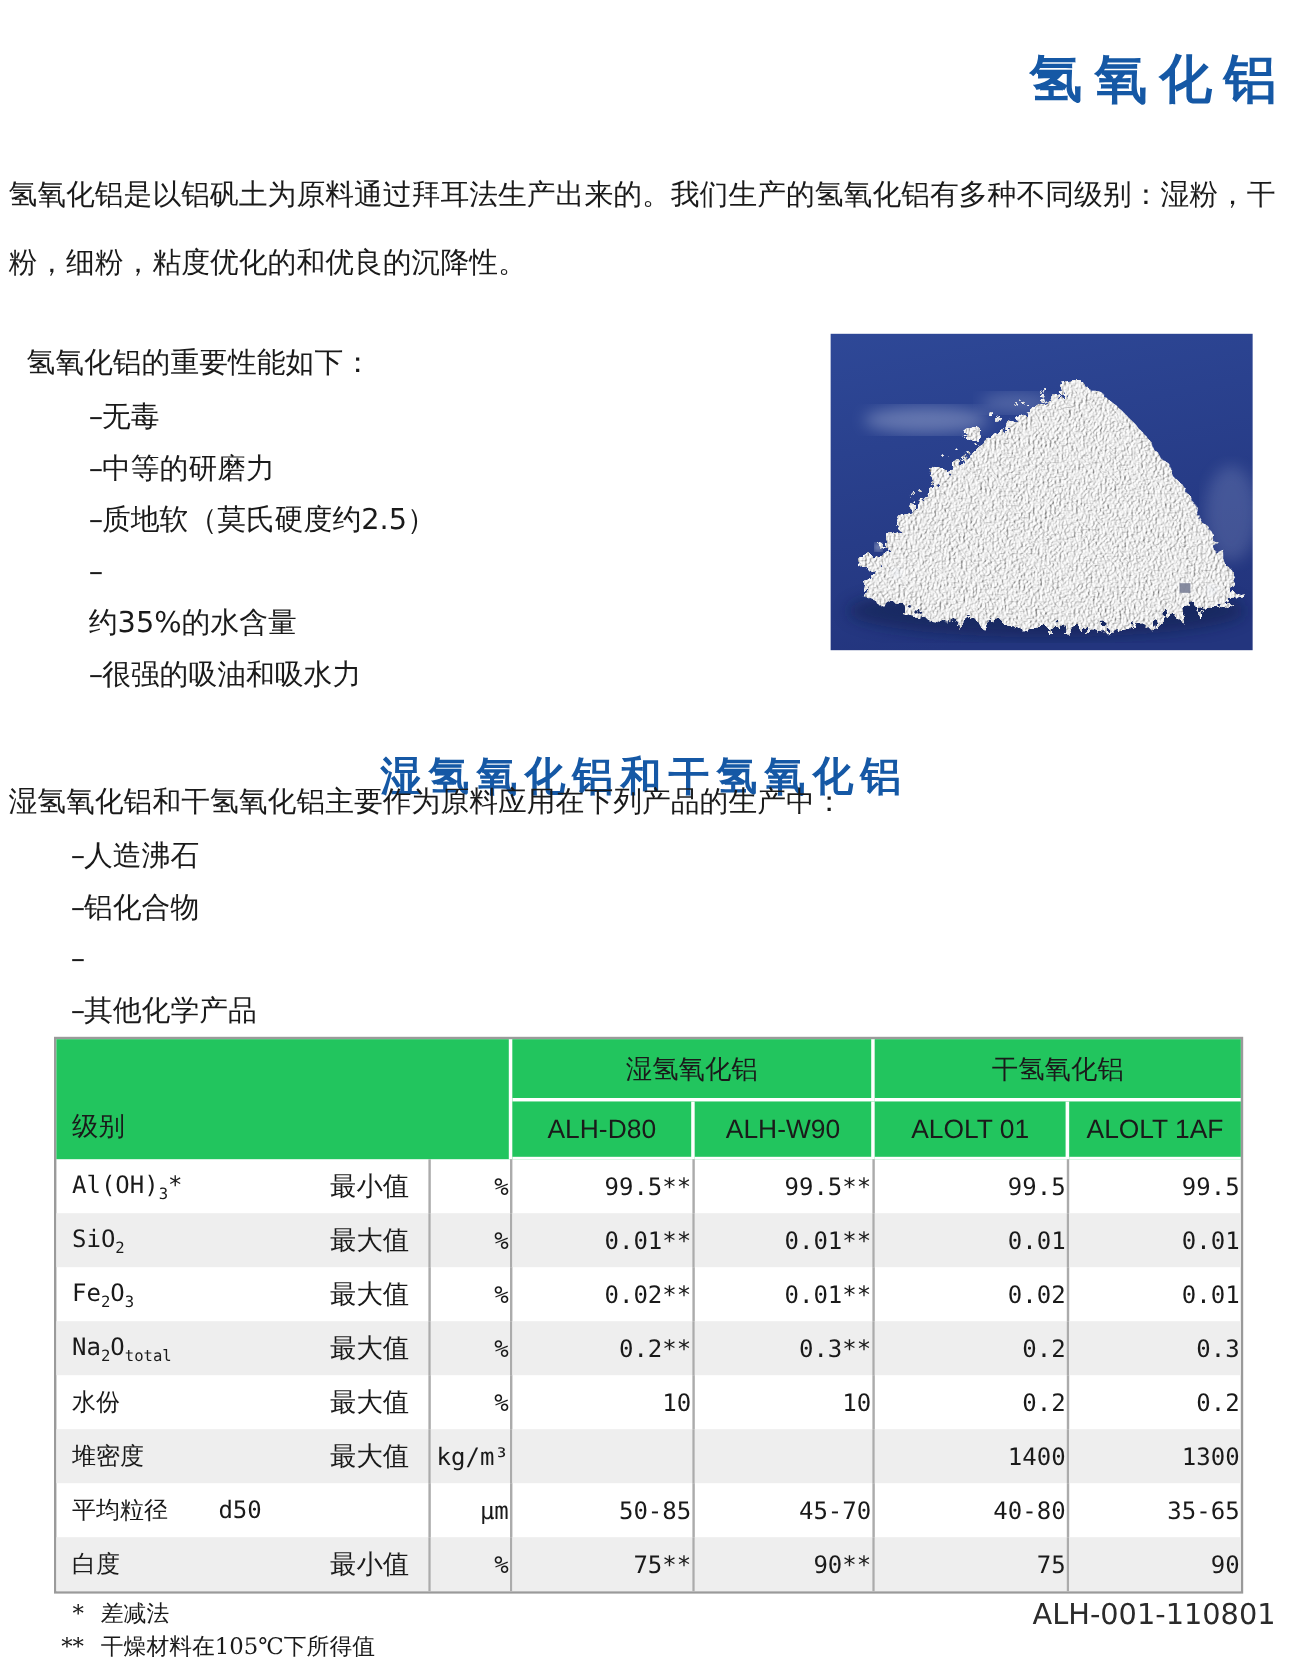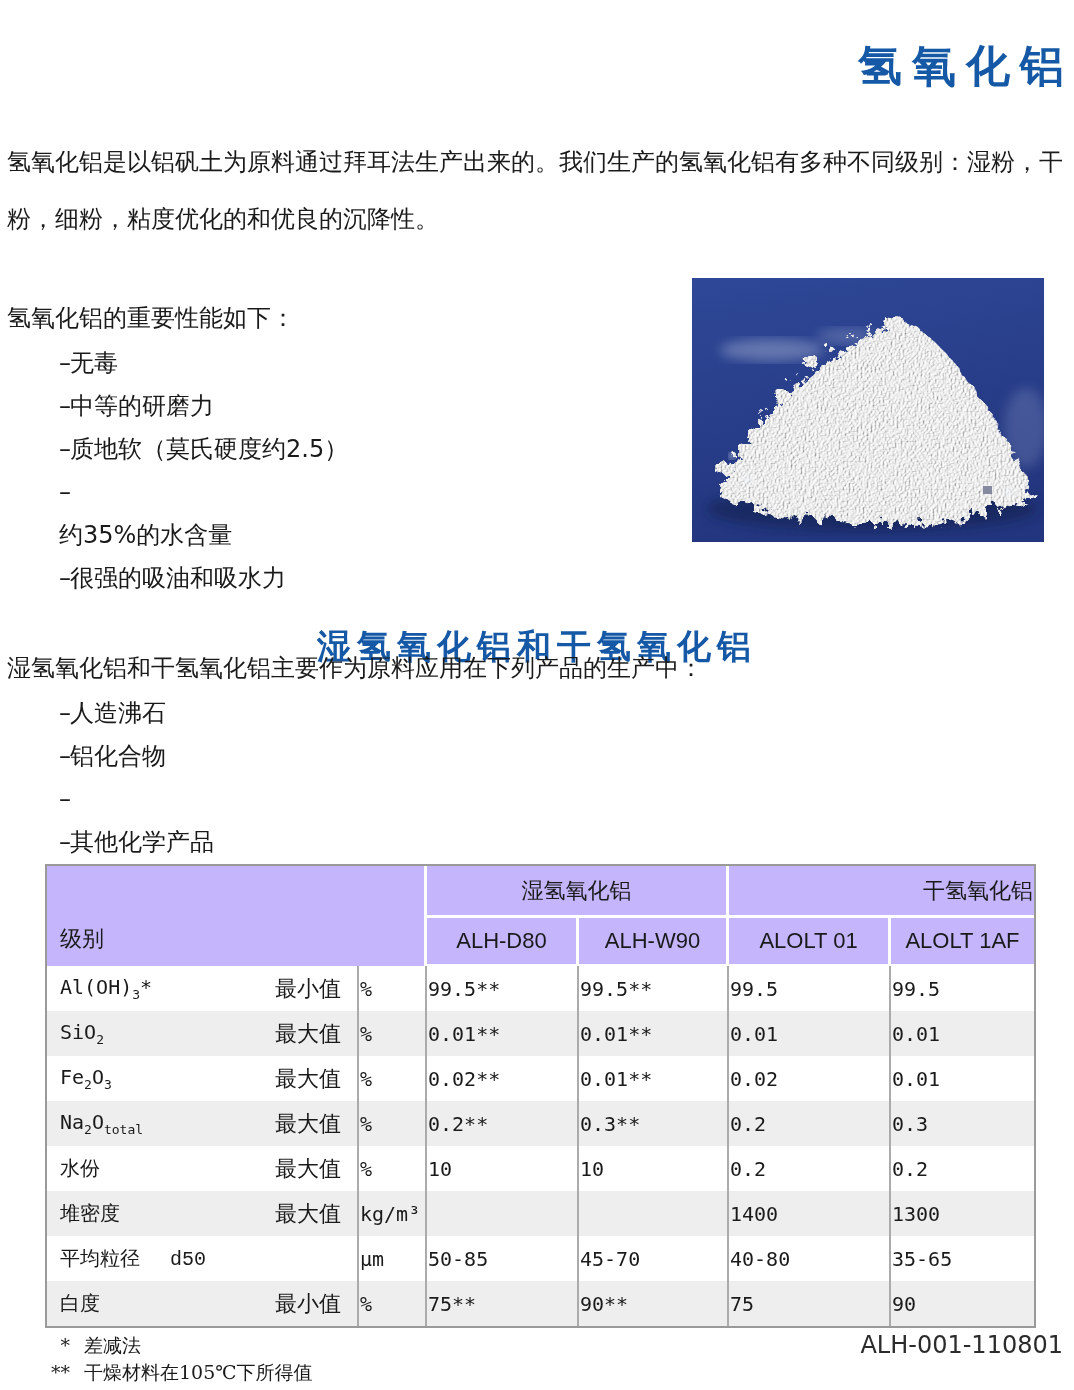--- a/index.html
+++ b/index.html
@@ -15,63 +15,63 @@
   }
   .section-title{
     position:absolute;top:596px;left:0;width:100%;text-align:center;
     font-size:34px;font-weight:600;color:#1558a5;letter-spacing:6px;
   }
   
   .intro{
     position:absolute;top:110px;left:7px;width:1060px;
     font-size:24px;line-height:57px;
   }
-  .props-block{position:absolute;top:284px;left:7px;width:680px;margin-top:16px;}
+  .props-block{position:absolute;top:284px;left:22px;width:680px;}
   .apps-block{position:absolute;top:650px;left:7px;width:1000px;}
   .block-heading{font-size:24px;line-height:36px;margin:0;}
   .bullet-list{margin:6px 0 0 0;padding:0;list-style:none;}
   .bullet-list li{display:block;line-height:43px;font-size:24px;}
   .bullet-row{display:flex;}
   .dash{width:63px;padding-left:52px;box-sizing:border-box;flex:none;}
   .cont-line{padding-left:52px;line-height:43px;}
   
   .photo{position:absolute;left:692px;top:278px;width:352px;height:264px;}
   
   .table-wrap{position:absolute;left:45px;top:864px;}
   table.spec{
     table-layout:fixed;width:987px;border-collapse:separate;border-spacing:0;
     border:2px solid #9a9a9a;
   }
   table.spec th{
-    background:#c4b5fd;font-weight:normal;font-size:22px;color:#1a1a1a;
+    background:#22c55e;font-weight:normal;font-size:22px;color:#1a1a1a;
     box-sizing:border-box;
   }
   th.corner{
     text-align:left;vertical-align:bottom;padding:0 0 12px 13px;
     border-right:3px solid #ffffff;font-size:23px;
   }
   th.group{height:52px;border-bottom:3px solid #ffffff;border-right:3px solid #ffffff;}
-  th.group.last{border-right:none;text-align:right;}
+  th.group.last{border-right:none;}
   th.grade{
     height:48px;border-right:3px solid #ffffff;border-bottom:2px solid #ffffff;
     font-family:Liberation Sans, sans-serif;font-size:20px;text-align:center;
   }
   th.grade.last{border-right:none;}
   table.spec td{
     height:45px;box-sizing:border-box;border-right:2px solid #ababab;
-    text-align:left;vertical-align:middle;
+    text-align:right;vertical-align:middle;
     font-family:"DejaVu Sans Mono","Liberation Mono",monospace;font-size:20px;
   }
   table.spec td.lastcol{border-right:none;}
   table.spec tbody tr:nth-child(even) td{background:#eeeeee;}
   td.namecell{text-align:left;}
   .row-head{display:flex;justify-content:space-between;align-items:center;padding:0 15px 0 12px;}
   .row-head .nm{font-family:"DejaVu Sans Mono","Liberation Mono",monospace;font-size:20px;white-space:nowrap;}
   .row-head .nm sub{font-size:13px;}
-  .row-head .nm .gap{margin-left:30px;font-family:Liberation Mono, monospace;}
+  .row-head .nm .gap{margin-left:42px;}
   .row-head .lim{font-family:"DejaVu Sans","Liberation Sans",sans-serif;font-size:22px;}
   td.unitcell{font-size:16px;}
   
   .footer{position:absolute;left:30px;top:1332px;width:1033px;
     font-family:"DejaVu Serif","Liberation Serif",serif;font-size:19px;line-height:27px;color:#1a1a1a;}
   .fnote{display:flex;}
   .fnote .mark{width:40px;text-align:right;flex:none;}
   .fnote .ftext{margin-left:14px;}
   .docnum{
     position:absolute;right:0;top:0;

